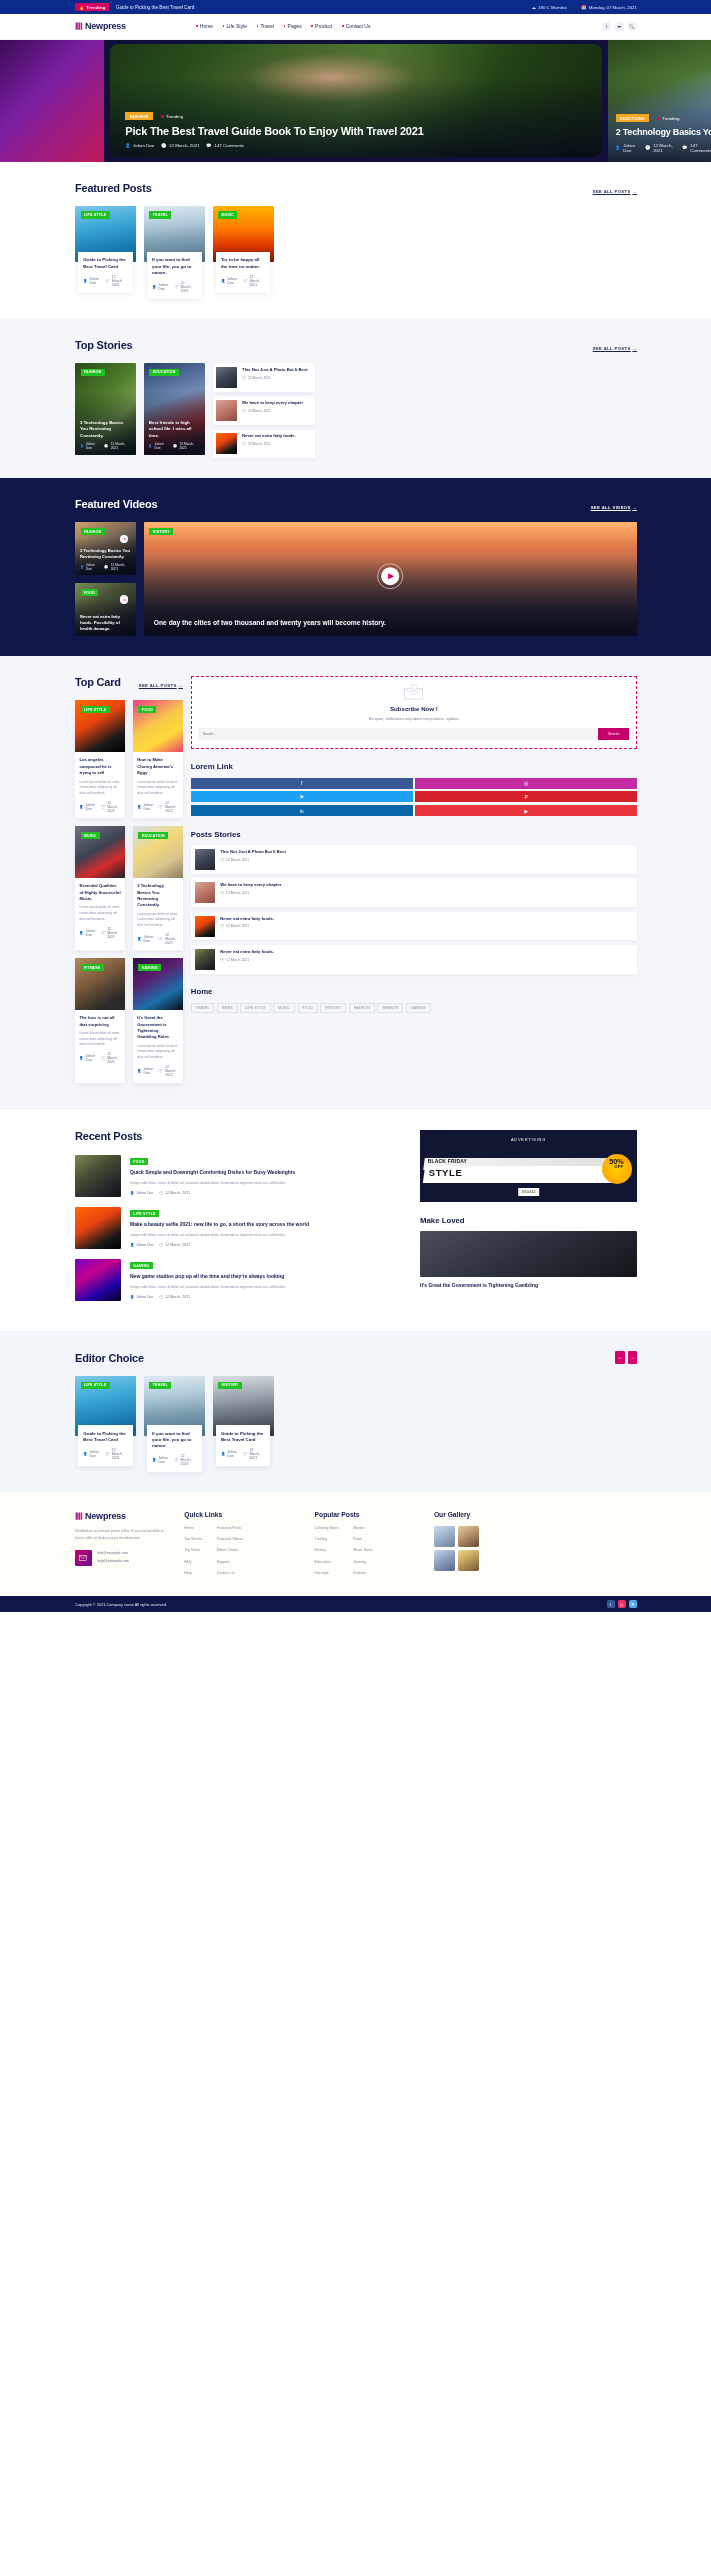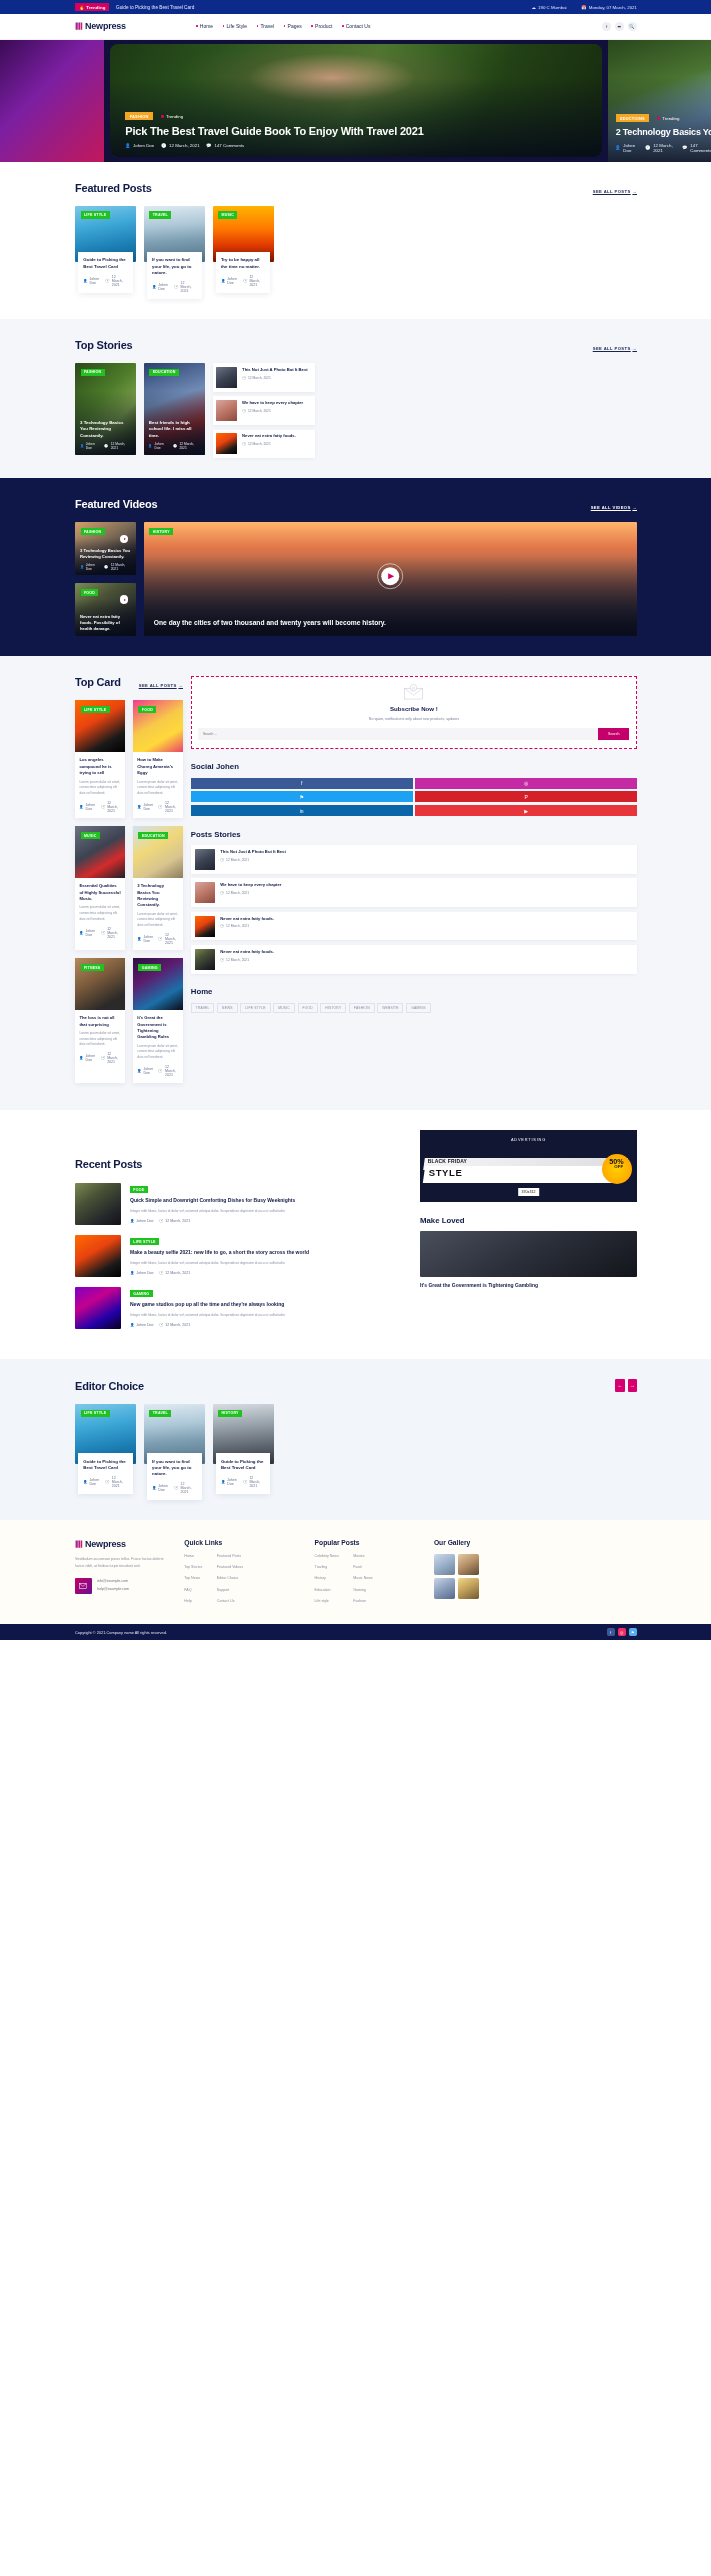--- a/index.html
+++ b/index.html
@@ -126,21 +126,21 @@
 
   .side-h { font-size:7.8px; font-weight:800; margin:13.3px 0 6.7px; color:#101a47; }
   .social-grid { display:grid; grid-template-columns:1fr 1fr; gap:2.8px; }
   .social-btn { height:11px; display:flex; align-items:center; justify-content:center; color:#fff; font-size:5px; }
 
   .tags { display:flex; flex-wrap:wrap; gap:2.8px; }
   .tag { border:0.6px solid #dfe2ec; color:#888ea3; font-size:3.3px; padding:2.2px 3.9px; letter-spacing:0.2px;}
 
   
   .rp-wrap { display:flex; gap:11px; }
-  .rp-left { width:334px;margin-top:28px; }
+  .rp-left { width:334px; }
   .rp-item { display:flex; gap:9px; margin-bottom:10px; }
   .rp-thumb { width:46px; height:42px; flex:none; border-radius:1.1px; }
   .cat-green-inline { display:inline-block; background:#1fc21f; color:#fff; font-size:3.6px; font-weight:700; padding:1.7px 3.3px; letter-spacing:0.2px; }
   .rp-title { font-size:5px; font-weight:800; line-height:1.5; margin:3.9px 0 3.3px; color:#101a47; }
   .rp-desc { font-size:3.3px; color:#8c92a8; line-height:1.9; }
   .rp-side { flex:1; }
   .ad-box { background:#111733; height:72px; position:relative; overflow:hidden; }
   .ad-label { position:absolute; top:6.7px; left:0; right:0; text-align:center; color:#fff; font-size:3.9px; letter-spacing:0.8px; }
   .ad-art { position:absolute; left:4.4px; right:4.4px; top:16.7px; bottom:19px; }
   .ad-size { position:absolute; left:50%; transform:translateX(-50%); bottom:6.7px; background:#fff; color:#111; font-size:3.6px; padding:1.7px 3.9px; }
@@ -673,21 +673,21 @@
               </svg>
           </div>
           <div class="sub-title">Subscribe Now !</div>
           <div class="sub-desc">No spam, notifications only about new products, updates</div>
           <div class="sub-form">
             <input class="sub-input" placeholder="Search ..." style="">
             <button class="sub-btn">Search</button>
           </div>
         </div>
 
-        <div class="side-h">Social Johen</div>
+        <div class="side-h">Lorem Link</div>
         <div class="social-grid">
           <div class="social-btn" style="background:#3a5a97">
               <span>f</span>
             </div>
           <div class="social-btn" style="background:#c32aa3">
               <span>◎</span>
             </div>
           <div class="social-btn" style="background:#1da1f2">
               <span>⚑</span>
             </div>

